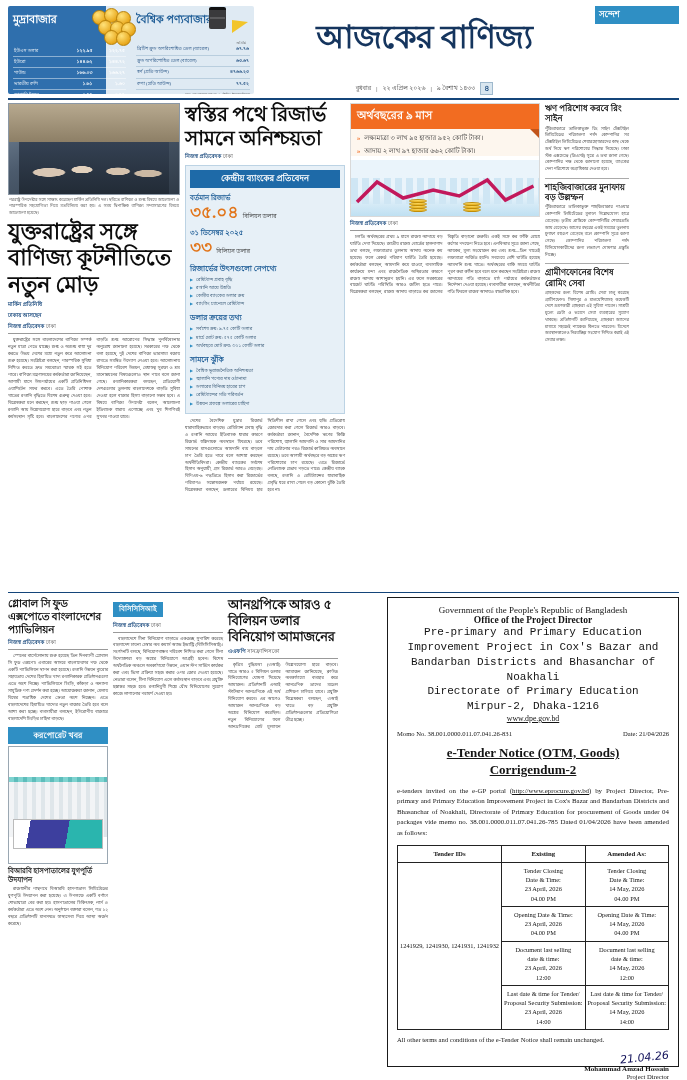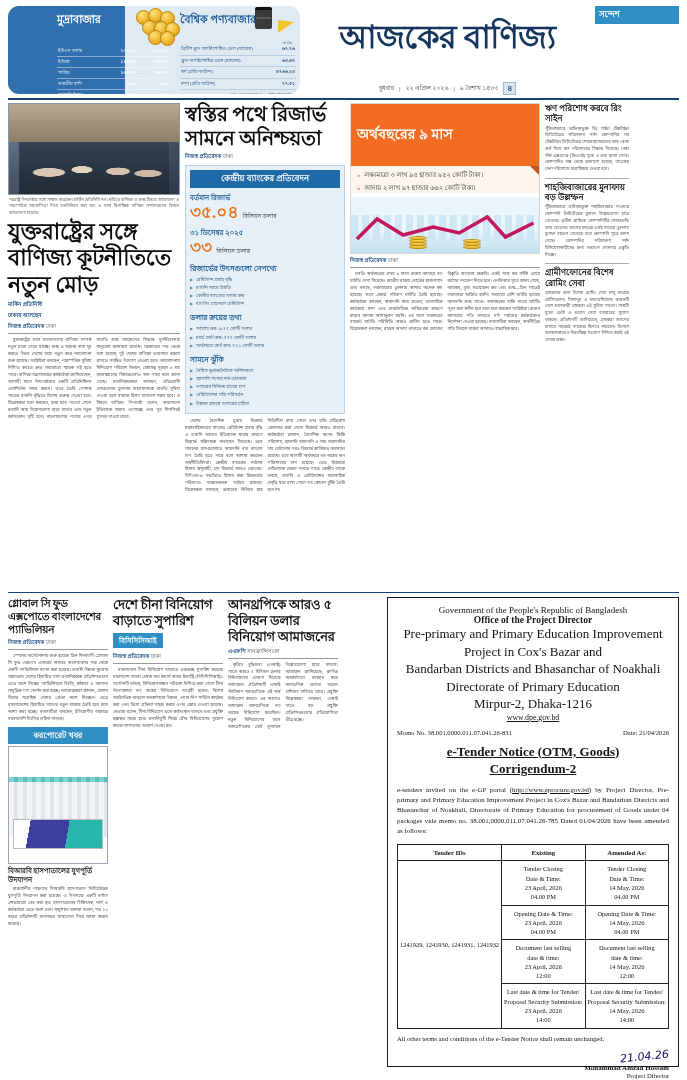--- a/index.html
+++ b/index.html
@@ -5,21 +5,21 @@
   * { box-sizing: border-box; margin:0; padding:0; }
   body {
     width:687px; height:1080px; background:#ffffff;
     font-family:"Liberation Serif", serif; color:#141414;
     overflow:hidden; position:relative;
   }
   .page { width:687px; height:1080px; padding:6px 8px; position:relative; }
 
   
   .masthead { display:flex; height:88px; gap:4px; }
-  .mh-left { width:292px; display:flex; background:linear-gradient(90deg,#2f6fad 0%,#2f6fad 40%,#dfeaf3 40%,#dfeaf3 100%); border-radius:11px; position:relative; overflow:hidden;padding-left:44px; }
+  .mh-left { width:246px; display:flex; background:linear-gradient(90deg,#2f6fad 0%,#2f6fad 40%,#dfeaf3 40%,#dfeaf3 100%); border-radius:2px; position:relative; overflow:hidden; }
   .mh-cur { width:122px; padding:5px 4px 3px 5px; position:relative; }
   .mh-cur-title { color:#fff; font-weight:bold; font-size:11px; letter-spacing:-.3px; }
   .coins { position:absolute; right:-14px; top:2px; width:56px; height:34px; }
   .coin { position:absolute; width:15px; height:15px; border-radius:50%;
           background:radial-gradient(circle at 35% 30%,#ffe27a,#e8a81d 70%,#c98b0c);
           border:1px solid #b8820b; }
   table.rates { width:100%; border-collapse:collapse; margin-top:16px; }
   table.rates td { color:#fff; font-size:4.6px; padding:1px 1px; border-bottom:.5px solid rgba(255,255,255,.45); white-space:nowrap; }
   table.rates td.v { text-align:right; font-weight:bold; }
   .mh-goods { flex:1; padding:5px 4px 3px 6px; position:relative; }
@@ -83,21 +83,21 @@
   .info-bank { background:#e7f0f7; border:1px solid #bcd3e4; margin-top:4px; padding:4px; }
   .info-bank-hd { background:#1e6aa8; color:#fff; font-size:8.5px; font-weight:bold; text-align:center; padding:2px; }
   .kv-label { font-size:7px; color:#1d5c96; font-weight:bold; margin-top:4px; }
   .kv-big { font-size:17px; font-weight:bold; color:#e2751a; line-height:1.1; }
   .kv-big small { font-size:6px; color:#333; font-weight:normal; }
   .sect-hd { font-size:7.5px; font-weight:bold; color:#1d5c96; margin:5px 0 2px; }
   .bl { font-size:4.6px; color:#143a5c; display:flex; gap:3px; margin-bottom:2px; line-height:1.35; }
   .bl:before { content:"\25B6"; color:#2f8fc4; font-size:4px; flex:none; }
 
   .info-rev { border:1px solid #d9d9d9; margin-bottom:3px; }
-  .info-rev-hd { background:#f26c21; color:#fff; font-size:14px; font-weight:bold; padding:19px 6px; position:relative; }
+  .info-rev-hd { background:#f26c21; color:#fff; font-size:11px; font-weight:bold; padding:3px 6px; position:relative; }
   .info-rev-hd:after{content:"";position:absolute;right:0;top:100%;border-left:9px solid transparent;border-top:9px solid #c2541a;}
   .rev-body { background:#fdf6ee; padding:5px 6px 0; }
   .rev-li { display:flex; gap:4px; font-size:6.6px; color:#2a2a2a; margin-bottom:4px; line-height:1.35; }
   .rev-li:before { content:"\00BB"; color:#f26c21; font-weight:bold; flex:none; }
   .rev-art { height:56px; background:linear-gradient(#eaf4fb 60%,#bfe0f2);
              position:relative; overflow:hidden; border-top:0; }
   .skyline { position:absolute; bottom:12px; left:0; width:100%; height:26px;
     background:repeating-linear-gradient(90deg,#cfe6f4 0 7px,transparent 7px 11px); }
   .zig { position:absolute; left:4px; bottom:10px; width:96%; height:30px; }
   .coinstack { position:absolute; bottom:4px; width:18px; height:12px; }
@@ -128,21 +128,21 @@
     background:repeating-linear-gradient(90deg,#7fd3d0 0 5px,#5dbdbb 5px 9px); }
   .corp-photo .banner { position:absolute; left:4%; bottom:12%; width:92%; height:26%;
     background:linear-gradient(100deg,#ffffff 0 18%,#3d3f9e 18% 60%,#2ab5ae 60%); border:1px solid #bbb; }
   .corp-cap { font-size:7px; font-weight:bold; margin-top:3px; line-height:1.25; }
 
   
   .tender { border:1.5px solid #1a1a1a; padding:7px 9px 6px; background:#fff; height:100%; }
   .t-c { text-align:center; }
   .t1 { font-size:9px; }
   .t2 { font-size:9.5px; font-weight:bold; }
-  .t3 { font-size:13px; line-height:1.35; }
+  .t3 { font-size:11px; line-height:1.35;font-family:Liberation Mono, monospace; }
   .t-link { text-decoration:underline; font-size:7.8px; }
   .t-memo { display:flex; justify-content:space-between; font-size:6.6px; margin-top:7px; }
   .t-title { text-align:center; font-size:13px; font-weight:bold; text-decoration:underline; margin-top:8px; }
   .t-sub { text-align:center; font-size:13px; font-weight:bold; text-decoration:underline; margin-top:1px; }
   .t-para { font-size:6.9px; line-height:1.5; text-align:justify; margin-top:8px; }
   .t-para u { text-decoration:underline; }
   table.tender-tbl { width:100%; border-collapse:collapse; margin-top:7px; font-size:6.4px; }
   table.tender-tbl th, table.tender-tbl td { border:.8px solid #222; padding:3px 2px; text-align:center; vertical-align:middle; line-height:1.45; }
   table.tender-tbl th { font-weight:bold; font-size:6.8px; }
   .t-foot { font-size:6.6px; margin-top:6px; }
@@ -421,21 +421,20 @@
         <div class="crowd"></div>
         <div class="banner"></div>
       </div>
       <div class="corp-cap">বিআরবি হাসপাতালের যুগপূর্তি উদযাপন</div>
       <div class="txt" style="margin-top:2px">
         <p>রাজধানীর পান্থপথে বিআরবি হাসপাতাল লিমিটেডের যুগপূর্তি উদযাপন করা হয়েছে। এ উপলক্ষে একটি বর্ণাঢ্য শোভাযাত্রা বের করা হয়। হাসপাতালের চিকিৎসক, নার্স ও কর্মকর্তারা এতে অংশ নেন। অনুষ্ঠানে বক্তারা বলেন, গত ১২ বছরে প্রতিষ্ঠানটি মানসম্মত স্বাস্থ্যসেবা দিয়ে আস্থা অর্জন করেছে।</p>
       </div>
     </div>
 
     <div class="low-b">
-      <div class="hl hl-md">দেশে চীনা বিনিয়োগ বাড়াতে সুপারিশ</div>
       <div><span class="tag">বিসিসিসিআই</span></div>
       <div class="byline">
         <span>নিজস্ব প্রতিবেদক</span>
         <em>ঢাকা</em>
       </div>
       <div class="hairline"></div>
       <div class="txt">
         <p>বাংলাদেশে চীনা বিনিয়োগ বাড়াতে একগুচ্ছ সুপারিশ করেছে বাংলাদেশ চায়না চেম্বার অব কমার্স অ্যান্ড ইন্ডাস্ট্রি (বিসিসিসিআই)। সংগঠনটি বলছে, বিনিয়োগবান্ধব পরিবেশ নিশ্চিত করা গেলে চীনা উদ্যোক্তারা বড় অঙ্কের বিনিয়োগে আগ্রহী হবেন। বিশেষ অর্থনৈতিক অঞ্চলে অবকাঠামো উন্নয়ন, ওয়ান স্টপ সার্ভিস কার্যকর করা এবং ভিসা প্রক্রিয়া সহজ করার ওপর জোর দেওয়া হয়েছে। নেতারা বলেন, চীনা বিনিয়োগ এলে কর্মসংস্থান বাড়বে এবং প্রযুক্তি হস্তান্তর সহজ হবে। রপ্তানিমুখী শিল্পে যৌথ বিনিয়োগের সুযোগ কাজে লাগানোর পরামর্শ দেওয়া হয়।</p>
       </div>
     </div>

